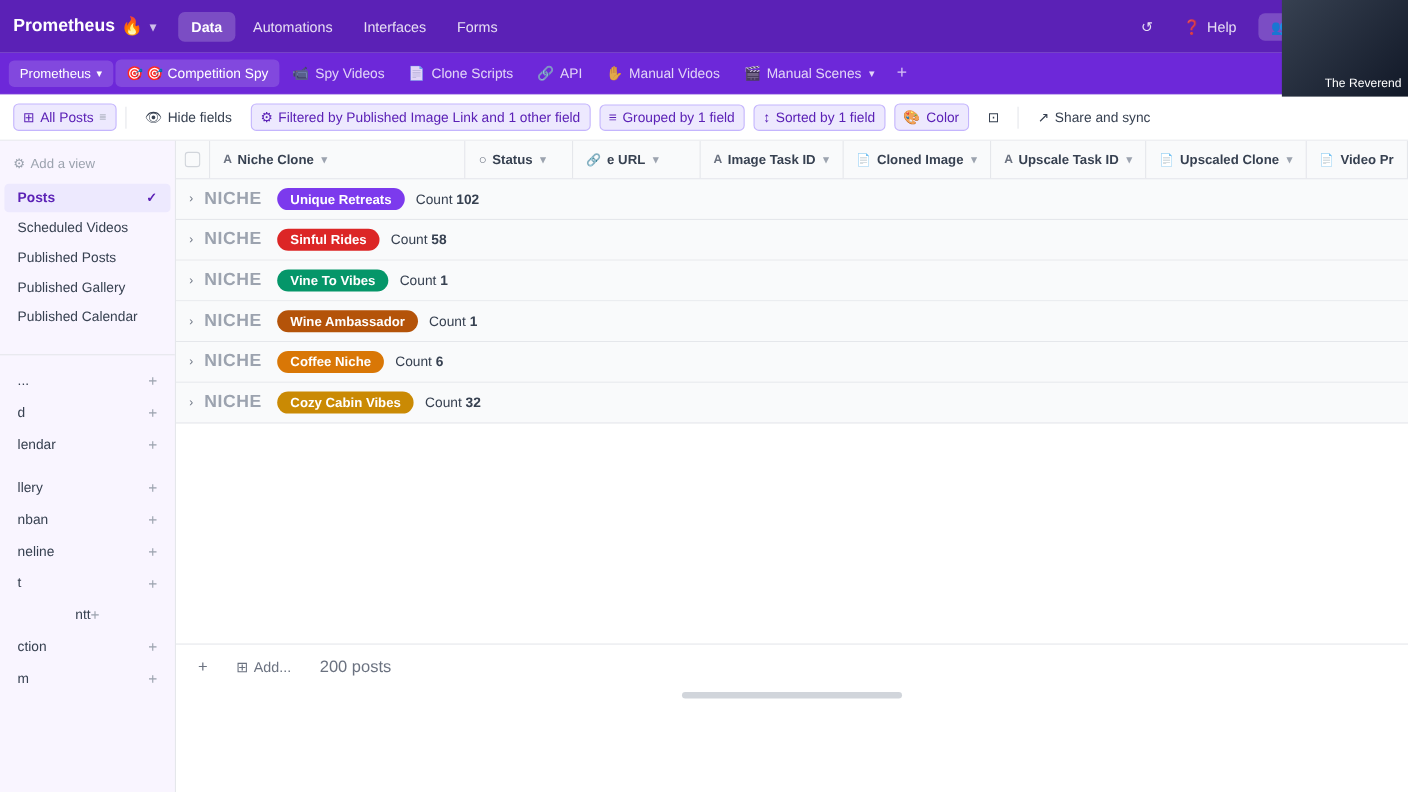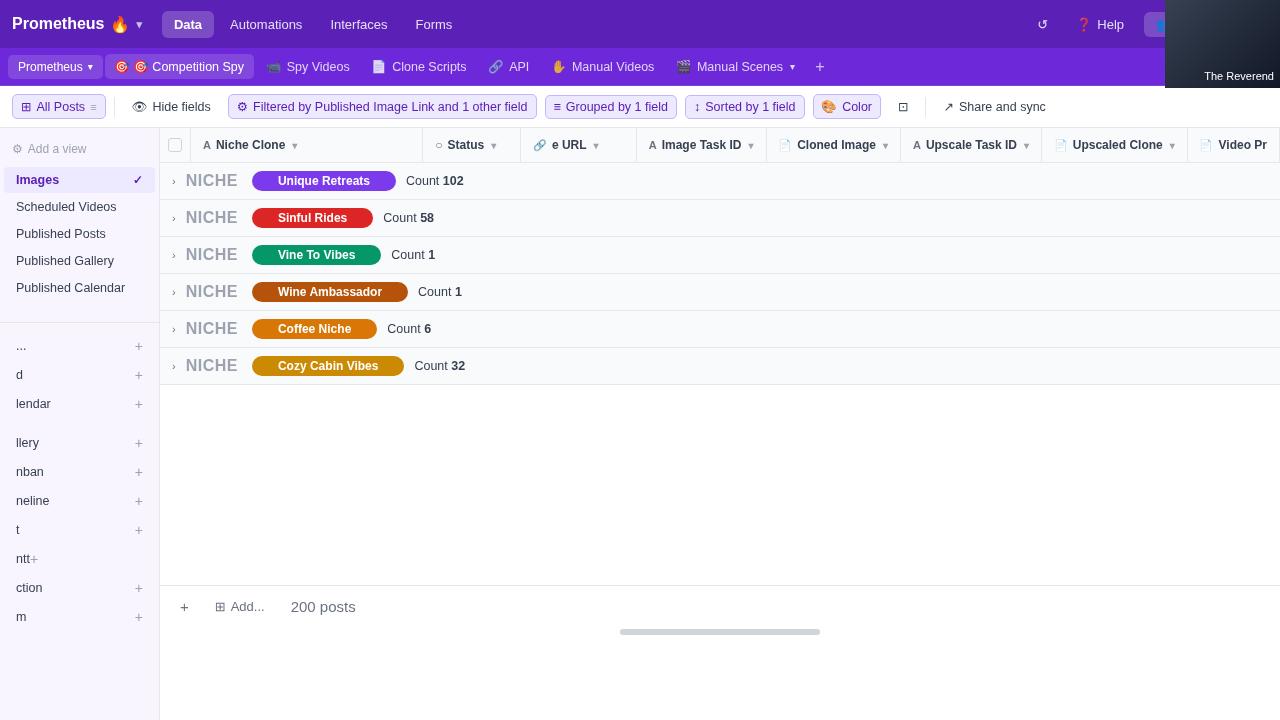--- a/index.html
+++ b/index.html
@@ -259,21 +259,21 @@
       cursor: pointer;
     }
     .group-chevron {
       color: #6b7280;
       font-size: 11px;
       cursor: pointer;
     }
     .niche-badge {
       display: inline-flex;
       align-items: center;
-      padding: 3px 26px;
+      padding: 3px 12px;
       border-radius: 12px;
       font-size: 12px;
       font-weight: 600;
       color: white;
     }
     .niche-label {
       font-size: 16px;
       font-weight: 700;
       color: #9ca3af;
       text-transform: uppercase;
@@ -443,21 +443,21 @@
 
 <div class="main-content">
 
   <div class="sidebar">
     <div class="sidebar-add-view">
       <span>⚙</span>
       <span>Add a view</span>
     </div>
     <div class="sidebar-views">
       <div class="sidebar-item active">
-        <span>Images</span>
+        <span>Posts</span>
         <span style="color:#5b21b6; font-size:12px;">✓</span>
       </div>
       <div class="sidebar-item">
         <span>Scheduled Videos</span>
       </div>
       <div class="sidebar-item">
         <span>Published Posts</span>
       </div>
       <div class="sidebar-item">
         <span>Published Gallery</span>
@@ -489,21 +489,21 @@
         <span class="sidebar-item-add">+</span>
       </div>
       <div class="sidebar-item" style="justify-content:space-between;">
         <span>neline</span>
         <span class="sidebar-item-add">+</span>
       </div>
       <div class="sidebar-item" style="justify-content:space-between;">
         <span>t</span>
         <span class="sidebar-item-add">+</span>
       </div>
-      <div class="sidebar-item" style="justify-content:flex-start;">
+      <div class="sidebar-item" style="justify-content:center;">
         <span>ntt</span>
         <span class="sidebar-item-add">+</span>
       </div>
       <div class="sidebar-item" style="justify-content:space-between;">
         <span>ction</span>
         <span class="sidebar-item-add">+</span>
       </div>
       <div class="sidebar-item" style="justify-content:space-between;">
         <span>m</span>
         <span class="sidebar-item-add">+</span>

